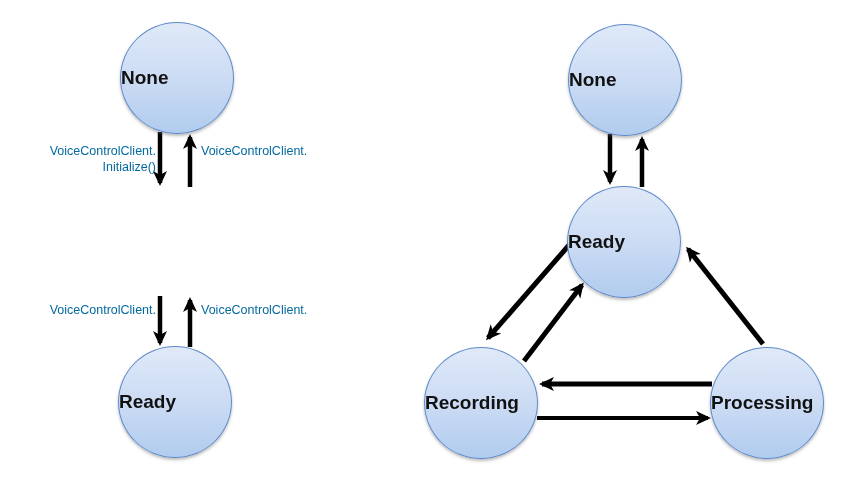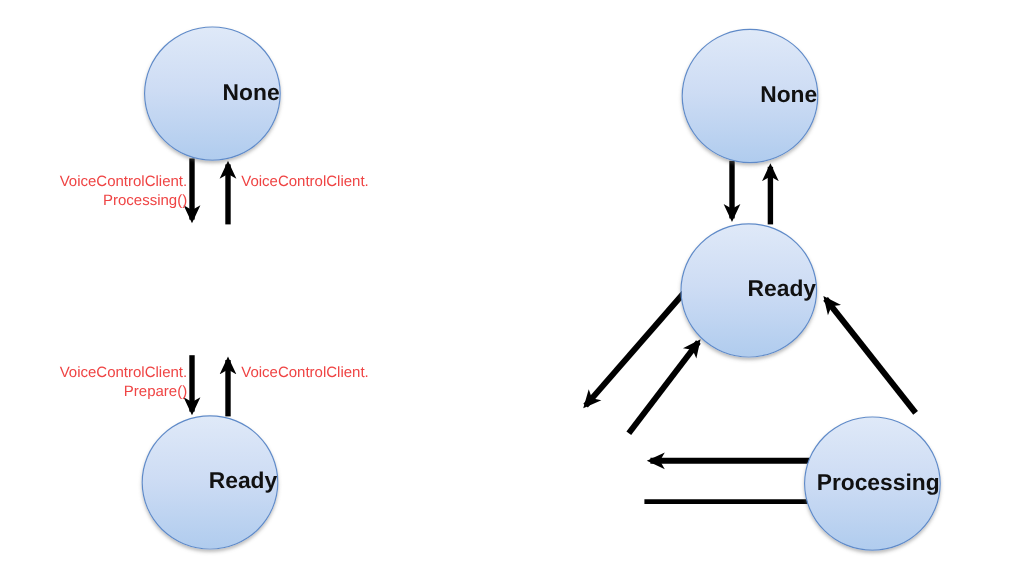--- a/index.html
+++ b/index.html
@@ -19,35 +19,35 @@
   .node {
     position: absolute;
     width: 114px;
     height: 112px;
     border-radius: 50%;
     border: 1.6px solid #5f8ac8;
     background: linear-gradient(to bottom, #dfe9f8 0%, #cddcf4 48%, #b0ccee 100%);
     box-shadow: 0 2px 3px rgba(110,110,110,0.45);
     display: flex;
     align-items: center;
-    justify-content: flex-end;
+    justify-content: flex-start;
     box-sizing: border-box;
   }
   .node span {
     font-size: 19px;
     font-weight: bold;
     color: #111111;
     letter-spacing: 0px;
     white-space: nowrap;
   }
   .edge-label {
     position: absolute;
     font-size: 12.5px;
     line-height: 16px;
-    color: #ef4444;
+    color: #0369a1;
     white-space: nowrap;
   }
   .edge-label.align-right { text-align: right; }
   .edge-label.align-left  { text-align: left; }
 </style>
 </head>
 <body>
 
 <div class="canvas">
 
@@ -82,32 +82,34 @@
   <div class="node" style="left:118px; top:346px;">
     <span>Ready</span>
   </div>
 
   <div class="node" style="left:568px; top:24px;">
     <span>None</span>
   </div>
   <div class="node" style="left:567px; top:186px;">
     <span>Ready</span>
   </div>
-  <div class="node" style="left:670px; top:347px;">
+  <div class="node" style="left:424px; top:347px;">
+    <span>Recording</span>
+  </div>
+  <div class="node" style="left:710px; top:347px;">
     <span>Processing</span>
   </div>
 
   <div class="edge-label align-right" style="left:19px; top:143px; width:137px;">
     <div>VoiceControlClient.</div>
-    <div>Processing()</div>
+    <div>Initialize()</div>
   </div>
   <div class="edge-label align-left" style="left:201px; top:143px;">
     <div>VoiceControlClient.</div>
   </div>
   <div class="edge-label align-right" style="left:19px; top:302px; width:137px;">
     <div>VoiceControlClient.</div>
-    <div>Prepare()</div>
   </div>
   <div class="edge-label align-left" style="left:201px; top:302px;">
     <div>VoiceControlClient.</div>
   </div>
 
 </div>
 
 </body></html>

